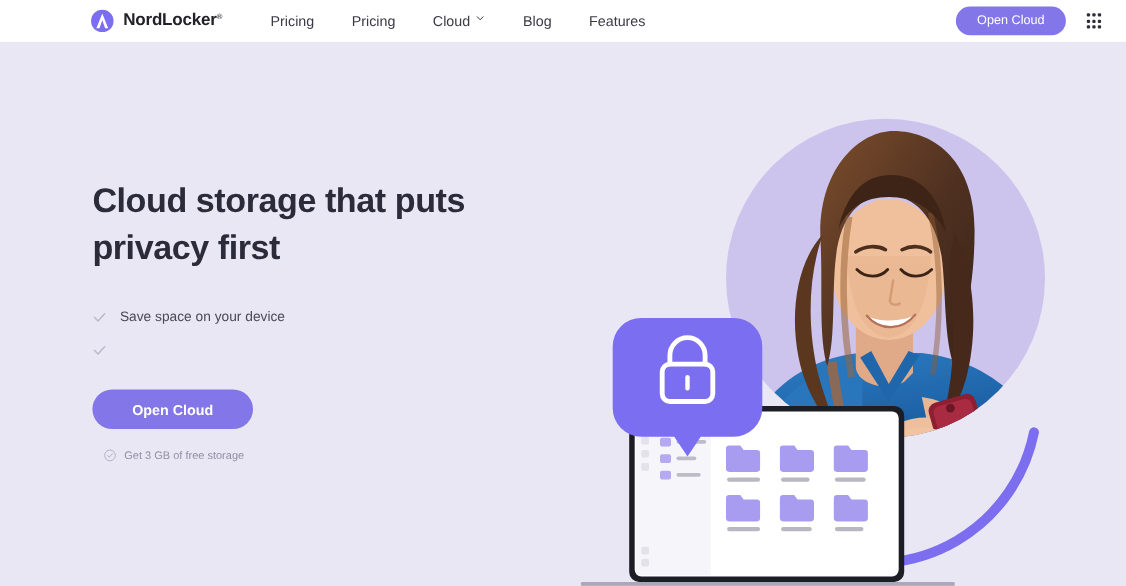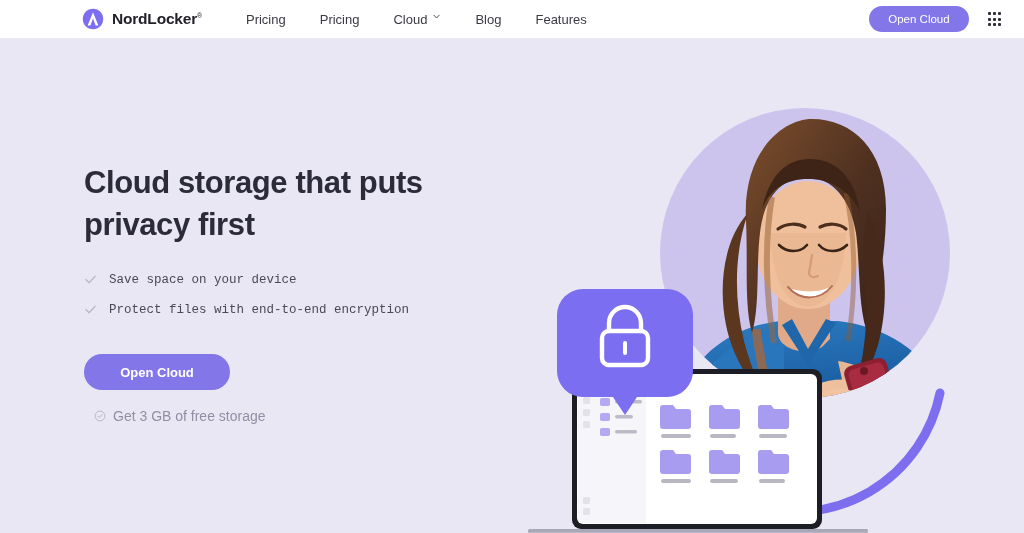--- a/index.html
+++ b/index.html
@@ -141,24 +141,23 @@
     letter-spacing: -0.4px;
     white-space: pre-line;
   }
 
   .bullets {
     margin-top: 27px;
     list-style: none;
   }
   .bullet {
     display: flex;
-    align-items: flex-start;
+    align-items: center;
     gap: 12px;
     height: 30px;
-    font-family: Liberation Mono, monospace;
   }
   .bullet-check { width: 13px; height: 13px; flex: none; }
   .bullet-text {
     font-size: 12.5px;
     color: #4a4956;
   }
 
   .cta-btn {
     margin-top: 21px;
     background: #8276e8;
@@ -175,21 +174,21 @@
 
   .free-note {
     margin-top: 18px;
     margin-left: 10px;
     display: flex;
     align-items: center;
     gap: 7px;
   }
   .free-note-icon { width: 12px; height: 12px; flex: none; }
   .free-note-text {
-    font-size: 14px;
+    font-size: 10px;
     color: #918fa3;
   }
 
   
   .illus {
     position: absolute;
     left: 520px;
     top: 55px;
     width: 470px;
     height: 440px;
@@ -258,21 +257,20 @@
         <li class="bullet">
           <svg class="bullet-check" viewBox="0 0 14 14">
             <path d="M2 7 L5.5 10.5 L12 3.5" fill="none" stroke="#b9b7c8" stroke-width="1.35" stroke-linecap="round" stroke-linejoin="round"></path>
           </svg>
           <span class="bullet-text">Save space on your device</span>
         </li>
         <li class="bullet">
           <svg class="bullet-check" viewBox="0 0 14 14">
             <path d="M2 7 L5.5 10.5 L12 3.5" fill="none" stroke="#b9b7c8" stroke-width="1.35" stroke-linecap="round" stroke-linejoin="round"></path>
           </svg>
-          <span class="bullet-text">Protect files with end-to-end encryption</span>
         </li>
       </ul>
 
       <button class="cta-btn">Open Cloud</button>
 
       <div class="free-note">
         <svg class="free-note-icon" viewBox="0 0 14 14">
           <circle cx="7" cy="7" r="5.7" fill="none" stroke="#b2b0c2" stroke-width="1"></circle>
           <path d="M4.4 7.1 L6.2 8.9 L9.6 5.2" fill="none" stroke="#b2b0c2" stroke-width="1" stroke-linecap="round" stroke-linejoin="round"></path>
         </svg>

